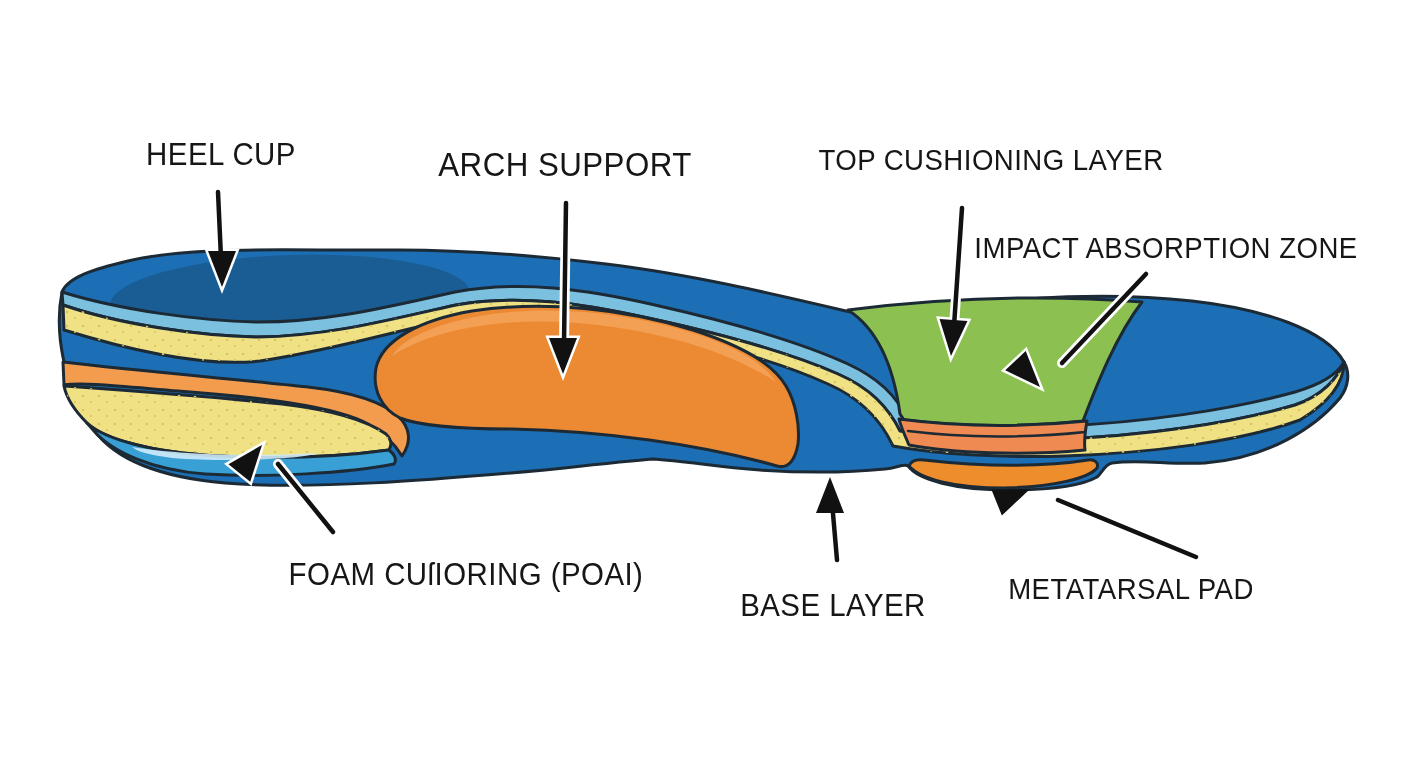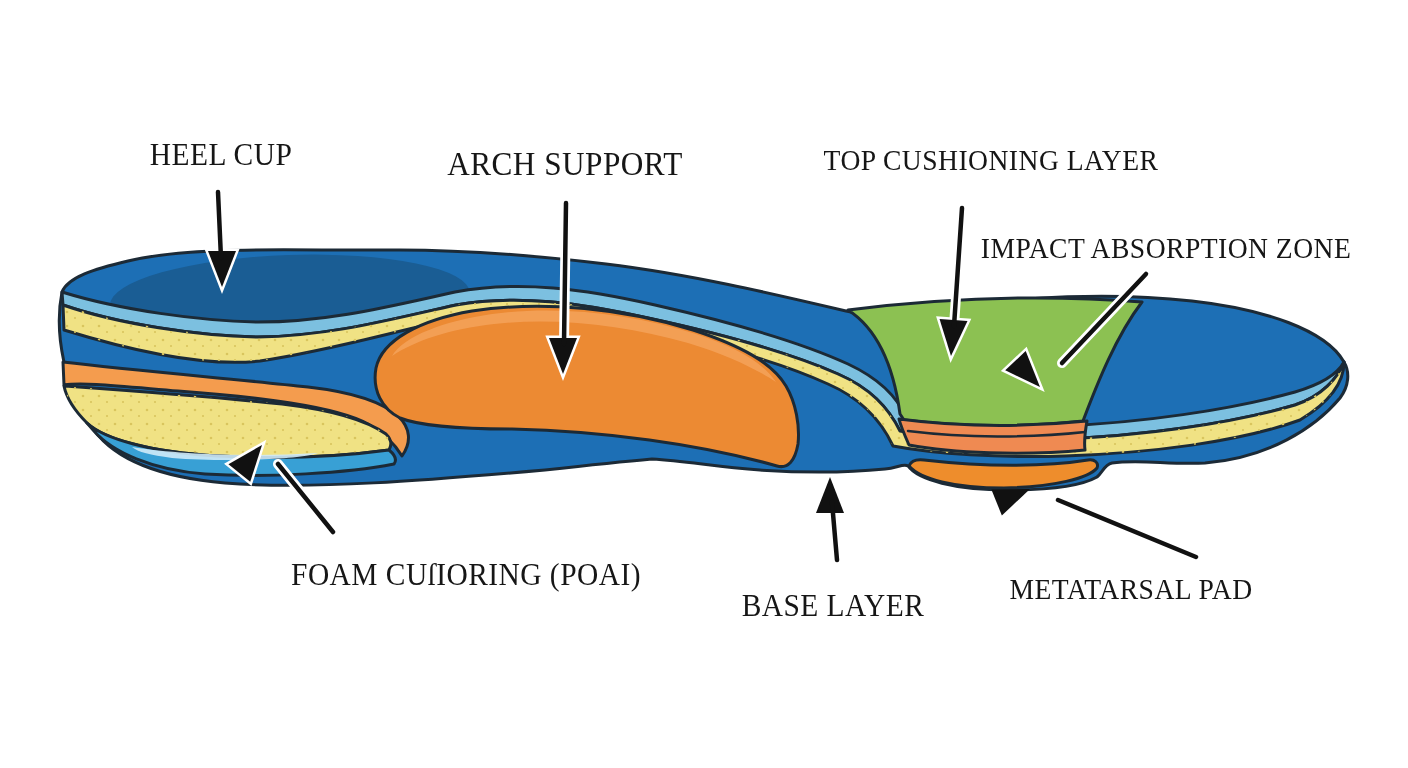--- a/index.html
+++ b/index.html
@@ -1,17 +1,17 @@
 <!DOCTYPE html>
 <html><head>
 <meta charset="utf-8">
 <style>
   html,body{margin:0;padding:0;background:#fff;}
   #stage{position:relative;width:1408px;height:768px;background:#fff;overflow:hidden;
-         font-family:Liberation Serif, serif;}
+         font-family:Liberation Sans, sans-serif;}
   #art{position:absolute;inset:0;}
   .ln{stroke:#1c2a36;stroke-width:3;stroke-linejoin:round;stroke-linecap:round;}
   .ln2{stroke:#1c2a36;stroke-width:2.5;fill:none;stroke-linecap:round;}
   .nostroke{stroke:none;}
   .ashaft{stroke:#111;stroke-width:4.5;stroke-linecap:round;}
   .acase{stroke:#fff;stroke-width:10;stroke-linecap:round;}
   .ahead{fill:#111;}
   .ahead.cased{stroke:#fff;stroke-width:5;paint-order:stroke;stroke-linejoin:miter;}
   .lbl{position:absolute;color:#161616;white-space:nowrap;font-weight:400;
        transform:translateX(-50%) scaleX(0.92);transform-origin:center;

